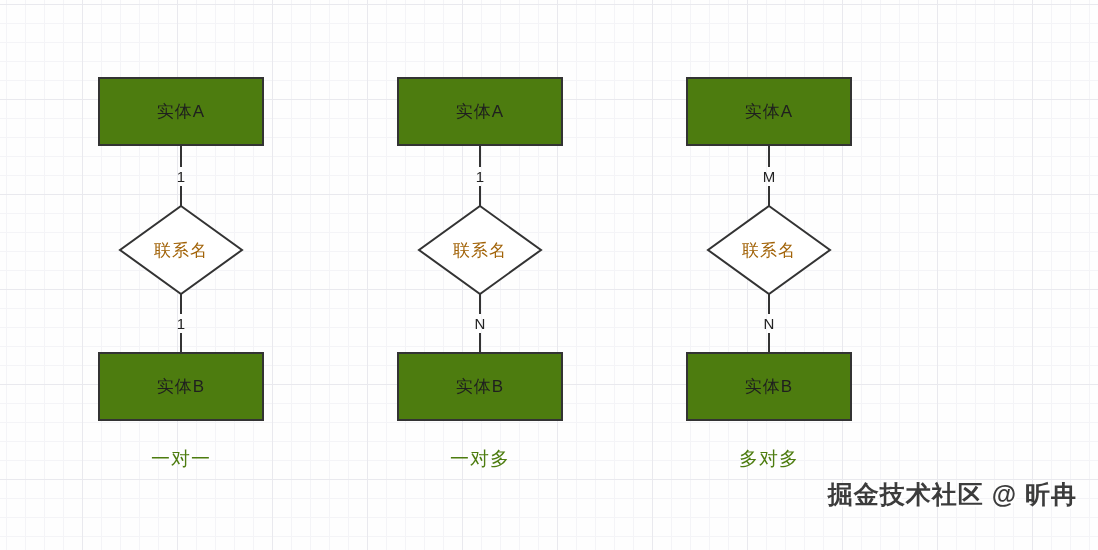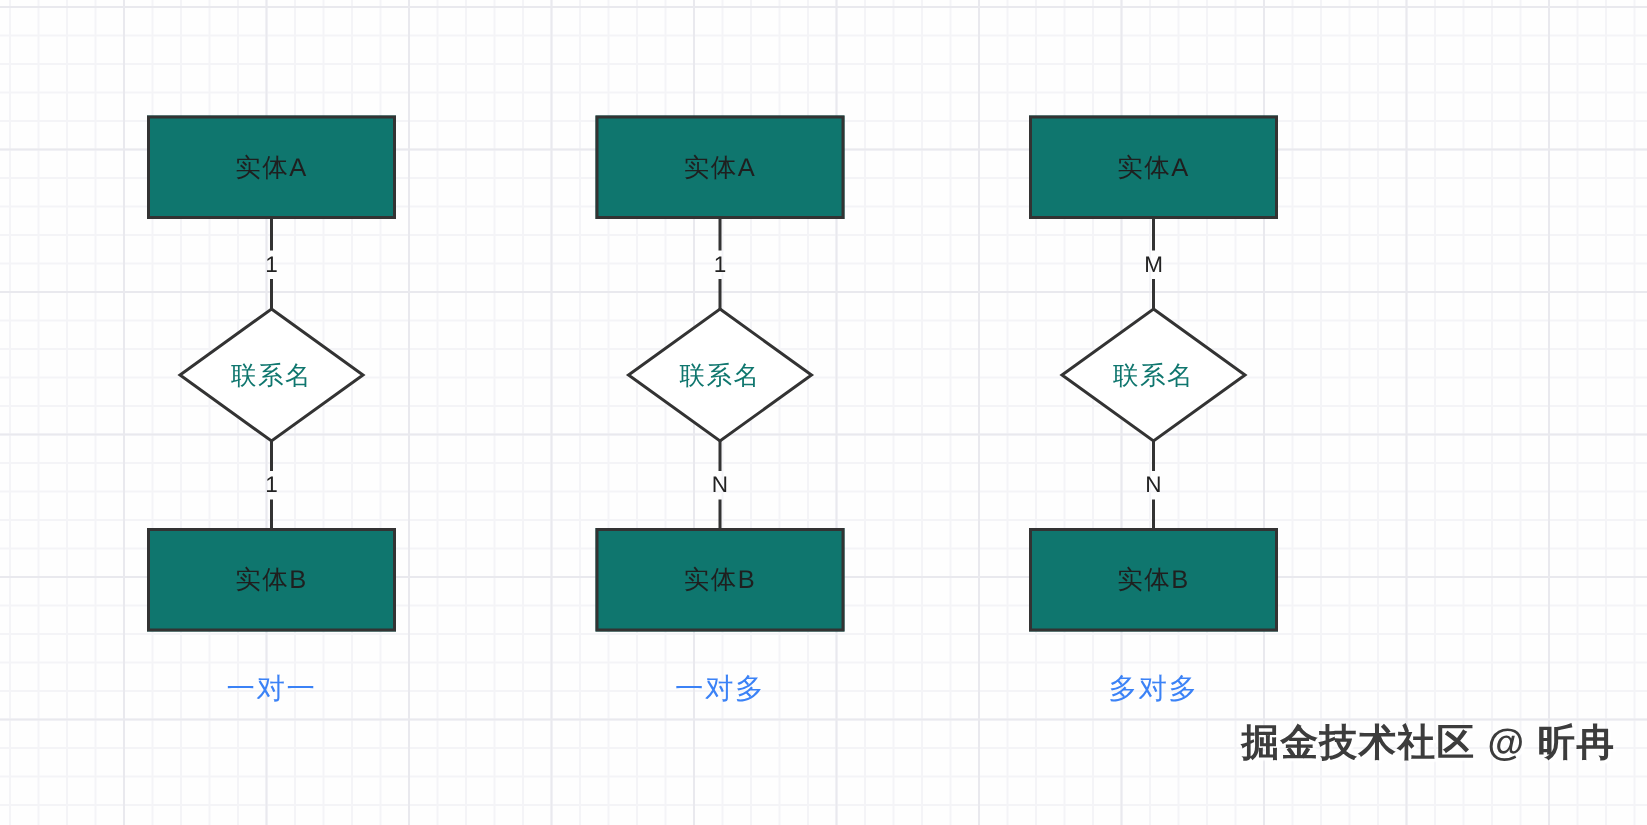--- a/index.html
+++ b/index.html
@@ -17,41 +17,41 @@
   }
   .column {
     position: absolute; top: 77px; width: 166px;
     display: flex; flex-direction: column; align-items: center;
   }
   #col-0 { left: 98px; }
   #col-1 { left: 397px; }
   #col-2 { left: 686px; }
   .entity-box {
     box-sizing: border-box; width: 166px; height: 69px;
-    border: 2px solid #333333; background: #0f766e;
+    border: 2px solid #333333; background: #4d7c0f;
     display: flex; align-items: center; justify-content: center;
     font-size: 17px; color: #1f1f1f; letter-spacing: 1px;
   }
   .connector { display: flex; flex-direction: column; align-items: center; }
   .connector.top { height: 60px; }
   .connector.bottom { height: 58px; }
   .seg { width: 2px; flex: 1; background: #333333; }
   .card-label {
     font-size: 15px; color: #222222; line-height: 1; padding: 2px 1px;
   }
   .diamond-wrap {
     position: relative; width: 166px; height: 88px;
     display: flex; align-items: center; justify-content: center;
   }
   .diamond-wrap svg { position: absolute; left: 20px; top: -1px; }
   .relation-label {
-    position: relative; font-size: 17px; color: #0f766e; letter-spacing: 1px;
+    position: relative; font-size: 17px; color: #a16207; letter-spacing: 1px;
   }
   .caption {
-    margin-top: 25px; font-size: 19px; color: #3b82f6; letter-spacing: 1px;
+    margin-top: 25px; font-size: 19px; color: #4d7c0f; letter-spacing: 1px;
   }
   .watermark {
     position: absolute; right: 21px; top: 478px;
     font-size: 25px; font-weight: bold; color: #3c3c3c; letter-spacing: 1px;
     text-shadow: 2px 2px 1px rgba(255,255,255,0.95);
   }
 </style>
 </head>
 <body>
 

